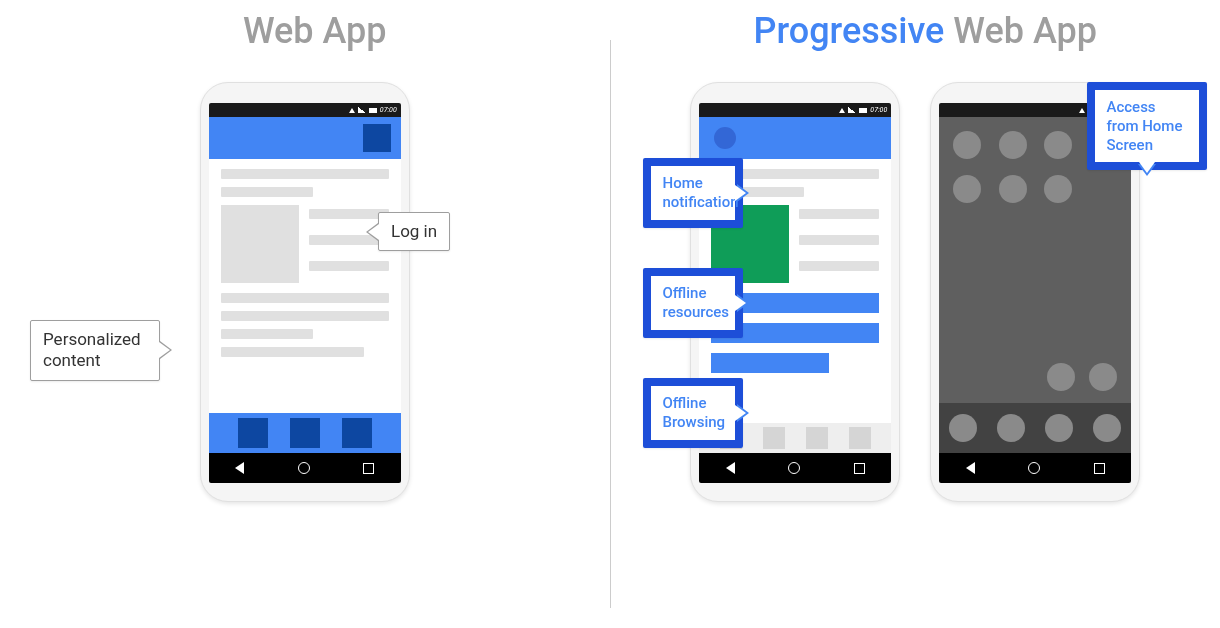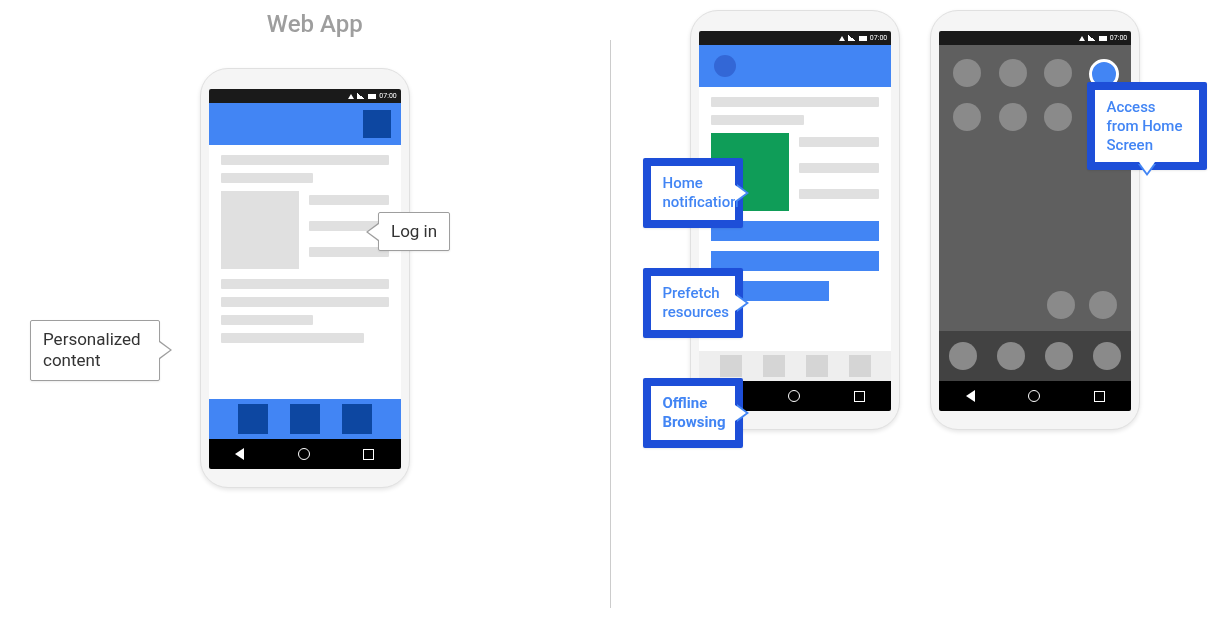--- a/index.html
+++ b/index.html
@@ -13,21 +13,21 @@
   }
   .wrap { display: flex; height: 100%; }
   .half { flex: 1; position: relative; padding-top: 10px; }
   .divider {
     width: 1px;
     background: #ccc;
     margin: 40px 0 20px 0;
   }
   .heading {
     text-align: center;
-    font-size: 24px;
+    font-size: 36px;
     font-weight: 500;
     color: #9e9e9e;
     margin-bottom: 30px;
     padding-left: 20px;
   }
   .heading .accent { color: #4285f4; font-weight: 500; }
   .phones { display: flex; justify-content: center; gap: 30px; }
 
   .phone {
     width: 210px;
@@ -55,21 +55,21 @@
     justify-content: flex-end;
     align-items: center;
     gap: 3px;
     padding: 0 4px;
     color: #fff;
     font-size: 7px;
   }
   .status-ico { width:0;height:0;border-left:3px solid transparent;border-right:3px solid transparent;border-bottom:5px solid #fff; }
   .status-sig { display:inline-block;width:8px;height:6px;background:linear-gradient(to top right,#fff 50%,transparent 50%);}
   .status-batt{display:inline-block;width:8px;height:5px;border:1px solid #fff;background:#fff;}
-  .status-time{font-size:7px;}
+  .status-time{font-size:7px;font-style:italic;}
 
   .app-bar { height: 42px; background: #4285f4; position: relative; }
   .app-bar .login-sq { position:absolute; right:10px; top:7px; width:28px; height:28px; background:#0d47a1; }
   .app-bar .push-dot { position:absolute; left:15px; top:10px; width:22px; height:22px; border-radius:50%; background:#3367d6; }
 
   .content { flex:1; padding:10px 12px; }
   .line { background:#e0e0e0; height:10px; border-radius:1px; margin-bottom:8px; }
   .line.sm { width:55%; }
   .row { display:flex; gap:10px; margin-bottom:10px; }
   .block { background:#e0e0e0; width:78px; height:78px; }
@@ -172,20 +172,23 @@
       </div>
     </div>
 
     <div class="callout ptr-l" style="top:168px; left:378px;margin-top:44px;">Log in</div>
     <div class="callout ptr-r" style="top:320px; left:30px; width:130px;">Personalized content</div>
   </div>
 
   <div class="divider"></div>
 
   <div class="half">
+    <div class="heading">
+      <span class="accent">Progressive</span><span> Web App</span>
+    </div>
 
     <div class="phones">
 
       <div class="phone">
         <div class="phone-screen">
           <div class="status-bar">
             <span class="status-ico"></span>
             <span class="status-sig"></span>
             <span class="status-batt"></span>
             <span class="status-time">07:00</span>
@@ -254,18 +257,18 @@
           <div class="nav-bar">
             <span class="nav-tri"></span>
             <span class="nav-circ"></span>
             <span class="nav-sq"></span>
           </div>
         </div>
       </div>
     </div>
 
     <div class="callout blue ptr-r" style="top:158px; left:32px; width:100px;">Home notification</div>
-    <div class="callout blue ptr-r" style="top:268px; left:32px; width:100px;">Prefetch resources</div>
-    <div class="callout blue ptr-r" style="top:378px; left:32px; width:100px;font-weight:bold;">Offline Browsing</div>
+    <div class="callout blue ptr-r" style="top:268px; left:32px; width:100px;">Offline resources</div>
+    <div class="callout blue ptr-r" style="top:378px; left:32px; width:100px;">Offline Browsing</div>
     <div class="callout blue ptr-b" style="top:82px; left:476px; width:120px;">Access from Home Screen</div>
   </div>
 
 </div>
 
 </body></html>

